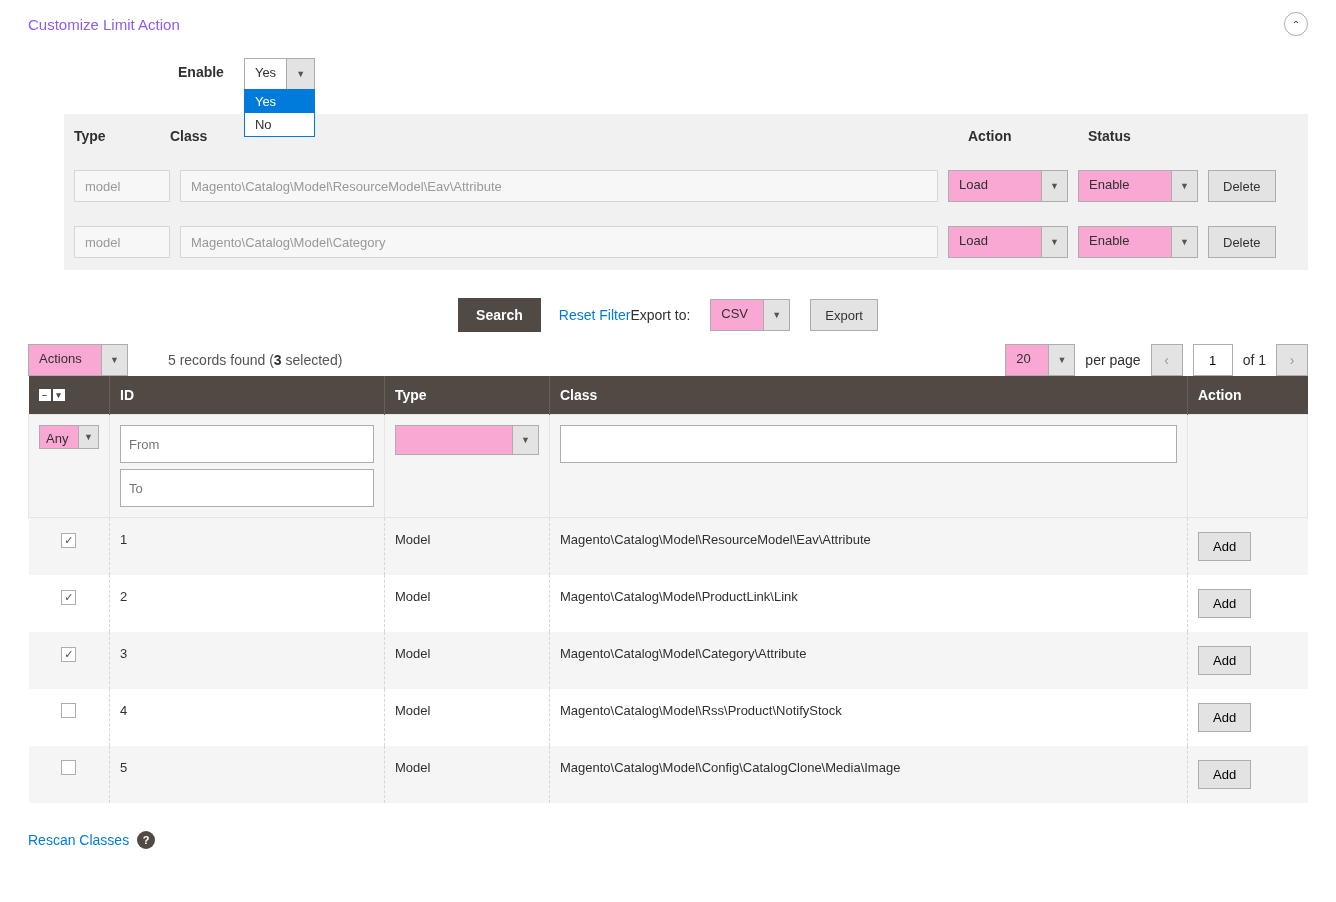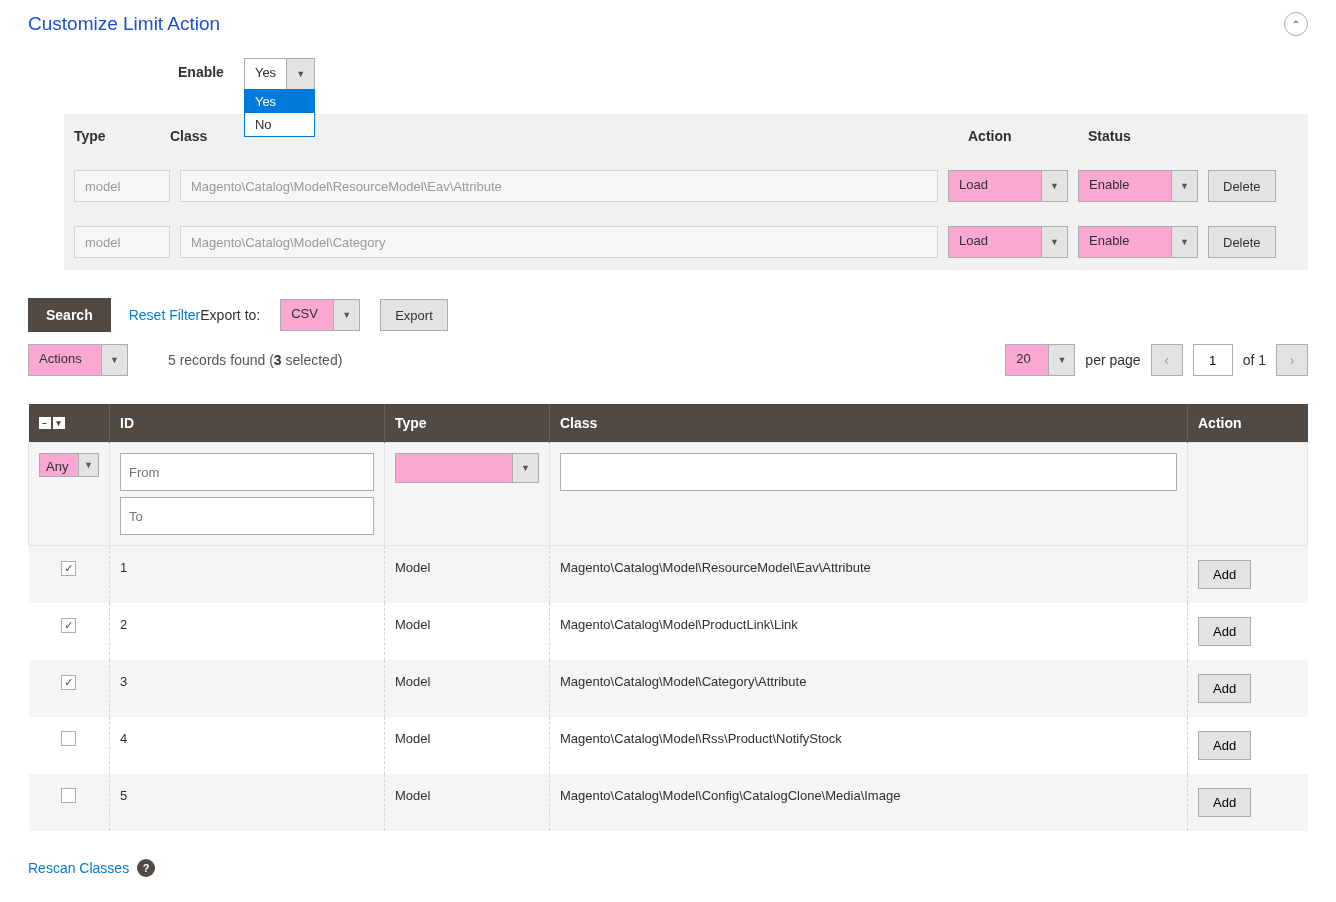--- a/index.html
+++ b/index.html
@@ -1,20 +1,20 @@
 <!DOCTYPE html>
 <html><head>
 <meta charset="utf-8">
 <style>
   * { box-sizing: border-box; margin: 0; padding: 0; }
   body { font-family: -apple-system, BlinkMacSystemFont, "Segoe UI", Helvetica, Arial, sans-serif; font-size: 13px; color: #303030; background: #fff; padding: 12px 28px 40px 28px; }
 
   
   .section-header { display: flex; justify-content: space-between; align-items: center; margin-bottom: 22px; }
-  .section-title { font-size: 19px; font-weight: 400; color: #1d4ed8; }
+  .section-title { font-size: 15px; font-weight: 400; color: #8b5cf6; }
   .collapse-circle { width: 24px; height: 24px; border: 1px solid #adadad; border-radius: 50%; display: flex; align-items: center; justify-content: center; font-size: 10px; cursor: pointer; }
 
   
   .enable-row { display: flex; align-items: flex-start; margin-left: 150px; margin-bottom: 24px; position: relative; }
   .enable-label { font-weight: 600; font-size: 14px; margin-right: 20px; margin-top: 6px; }
   .select-wrap { position: relative; }
   .select-box { display: flex; border: 1px solid #adadad; background: #fff; height: 32px; cursor: pointer; }
   .select-value { padding: 6px 10px; min-width: 40px; font-size: 13px; }
   .select-arrow { width: 28px; background: #e3e3e3; border-left: 1px solid #adadad; display: flex; align-items: center; justify-content: center; font-size: 9px; color: #555; }
   .dropdown-list { position: absolute; top: 31px; left: 0; right: 0; border: 1px solid #007bdb; background: #fff; z-index: 10; }
@@ -30,28 +30,28 @@
   .cfg-action { width: 120px; }
   .cfg-status { width: 120px; }
   .cfg-delete { width: 90px; }
   .readonly-input { border: 1px solid #d6d6d6; background: #f7f7f7; color: #999; padding: 7px 10px; font-size: 13px; width: 100%; height: 32px; }
   .small-select { display: flex; border: 1px solid #adadad; background: #f9a8d4; height: 32px; cursor: pointer; }
   .small-select .val { padding: 6px 10px; flex: 1; font-size: 13px; }
   .small-select .arr { width: 26px; background: #e3e3e3; border-left: 1px solid #adadad; display:flex; align-items:center; justify-content:center; font-size:9px; color:#555;}
   .btn-gray { background: #e3e3e3; border: 1px solid #adadad; padding: 7px 14px; font-size: 13px; cursor: pointer; color: #333; height: 32px; }
 
   
-  .grid-toolbar { display: flex; justify-content: flex-start; align-items: center; margin-bottom: 12px; }
+  .grid-toolbar { display: flex; justify-content: center; align-items: center; margin-bottom: 12px; }
   .tb-left { display:flex; align-items:center; gap: 18px; }
   .btn-dark { background: #514943; color: #fff; border: none; padding: 9px 18px; font-size: 14px; font-weight: 600; cursor: pointer; }
   .link-blue { color: #007bdb; font-size: 14px; cursor: pointer; }
   .tb-right { display:flex; align-items:center; gap: 20px; font-size: 14px; }
 
   
-  .grid-toolbar2 { display:flex; justify-content: space-between; align-items:flex-start; margin-bottom: 28px; }
+  .grid-toolbar2 { display:flex; justify-content: space-between; align-items:flex-start; margin-bottom: 0; }
   .tb2-left { display:flex; align-items:center; gap: 40px; }
   .records-text { font-size: 14px; color: #555; }
   .records-text b { color: #303030; }
   .tb2-right { display:flex; align-items:center; gap: 10px; font-size:14px; }
   .page-input { width: 40px; height:32px; border:1px solid #adadad; text-align:center; font-size:13px; }
   .nav-btn { width: 32px; height: 32px; background: #e3e3e3; border:1px solid #adadad; display:flex; align-items:center; justify-content:center; cursor:pointer; color: #999; font-size: 14px; }
 
   
   .grid { width: 100%; border-collapse: collapse; }
   .grid thead th { background: #514943; color: #fff; font-weight: 600; font-size: 14px; text-align: left; padding: 11px 10px; border-right: 1px solid #67605a; }

